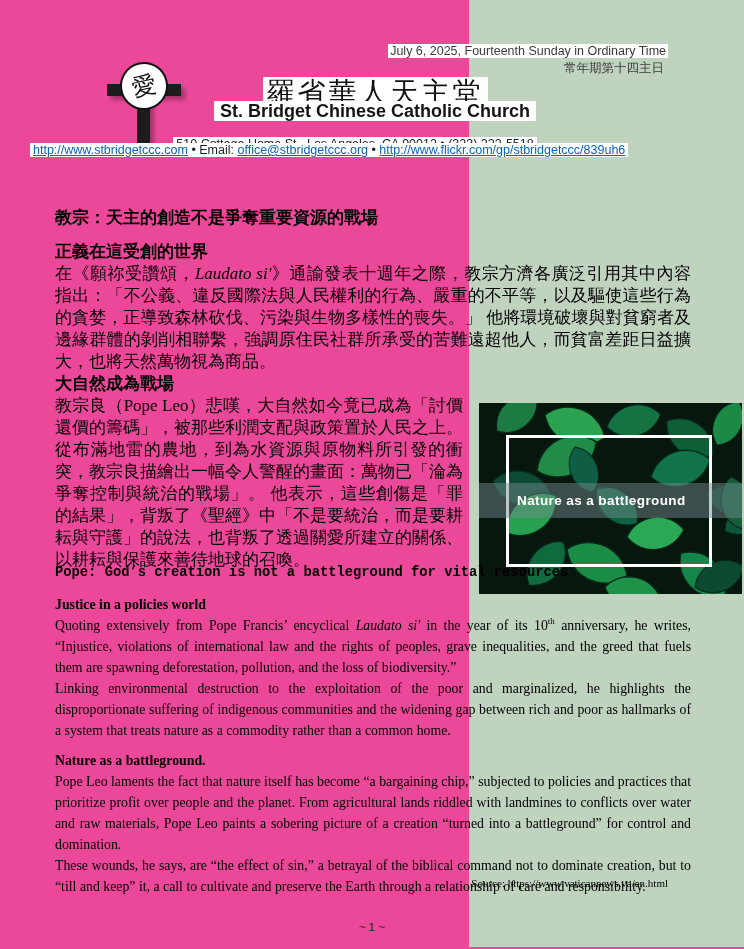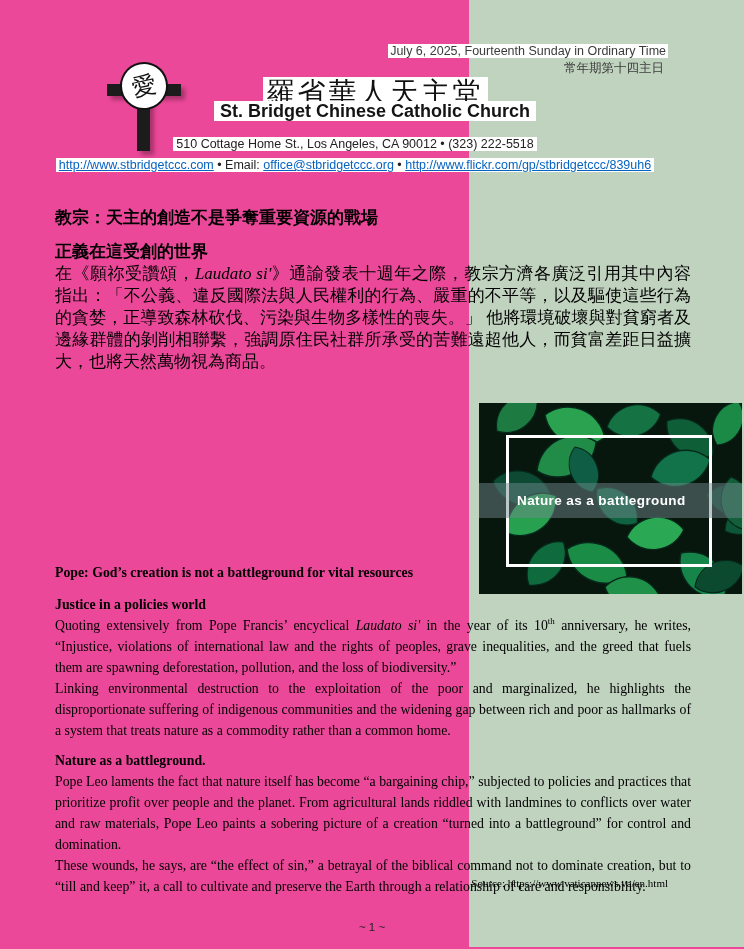--- a/index.html
+++ b/index.html
@@ -13,21 +13,21 @@
   .hdr-line{position:absolute;white-space:nowrap;}
   #date-en{top:44px;right:76px;font-size:12.5px;color:#3b3b3b;}
   #date-en span{background:#ffffff;padding:0 2px;}
   #date-zh{top:60px;right:80px;font-size:12.5px;color:#3b3b3b;}
   #title-zh{top:74px;left:90px;width:570px;text-align:center;}
   #title-zh span{background:#ffffff;font-size:28px;color:#111;letter-spacing:3px;padding:0 4px;}
   #title-en{top:101px;left:90px;width:570px;text-align:center;}
   #title-en span{background:#ffffff;font-size:18px;font-weight:bold;color:#141414;padding:0 6px;}
   #address{top:134px;left:30px;width:650px;text-align:center;}
   #address span{background:#ffffff;font-size:12.5px;color:#222;padding:0 3px;}
-  #links{top:155px;left:30px;width:650px;text-align:center;}
+  #links{top:140px;left:30px;width:650px;}
   #links .wrap{background:#ffffff;font-size:12.5px;color:#222;padding:0 3px;}
   #links a{color:#0563c1;text-decoration:underline;}
 
   
   #logo{position:absolute;left:103px;top:62px;width:86px;height:92px;}
   #logo .vbar{position:absolute;left:34px;top:5px;width:13px;height:84px;background:#1c1c1c;
     box-shadow:4px 4px 4px rgba(0,0,0,0.30);}
   #logo .hbar{position:absolute;left:4px;top:22px;width:74px;height:12px;background:#1c1c1c;
     box-shadow:4px 4px 4px rgba(0,0,0,0.30);}
   #logo .emblem{position:absolute;left:17px;top:0;width:44px;height:44px;background:#fff;
@@ -39,21 +39,21 @@
       color:#000;text-align:justify;}
   #zh-headline{position:absolute;left:55px;top:207px;width:636px;font-weight:bold;}
   #zh-b{position:absolute;left:55px;top:241px;width:636px;}
   #zh-c{position:absolute;left:55px;top:373px;width:408px;}
   .zh b{font-weight:bold;}
 
   
   .en{font-family:"Liberation Serif","DejaVu Serif",serif;font-size:13.8px;line-height:21px;
       color:#000;text-align:justify;}
   #en-block{position:absolute;left:55px;top:562px;width:636px;}
-  #en-block .h{font-weight:bold;margin:0 0 11px 0;}
+  #en-block .h{font-weight:bold;margin:0 0 11px 0;font-family:Liberation Mono, monospace;}
   #en-block .sh{font-weight:bold;margin:9px 0 0 0;}
   #en-block p{margin:0;}
   #en-block sup{font-size:0.65em;vertical-align:super;line-height:0;}
 
   #source-line{position:absolute;left:55px;top:877px;width:613px;text-align:right;
       font-family:"Liberation Serif",serif;font-size:11px;color:#000;}
   #footer{position:absolute;left:0;top:921px;width:744px;text-align:center;
       font-family:"Liberation Sans",sans-serif;font-size:11.5px;color:#222;}
 
   
@@ -102,20 +102,25 @@
   </div>
 
   <div id="zh-headline" class="zh">教宗：天主的創造不是爭奪重要資源的戰場</div>
 
   <div id="zh-b" class="zh">
     <b>正義在這受創的世界</b><br>
     <span><span>在《願祢受讚頌，</span><i>Laudato si'</i><span>》通諭發表十週年之際，教宗方濟各廣泛引用其中內容指出：「不公義、違反國際法與人民權利的行為、嚴重的不平等，以及驅使這些行為的貪婪，正導致森林砍伐、污染與生物多樣性的喪失。」</span></span>
     <span>他將環境破壞與對貧窮者及邊緣群體的剝削相聯繫，強調原住民社群所承受的苦難遠超他人，而貧富差距日益擴大，也將天然萬物視為商品。</span>
   </div>
 
+  <div id="zh-c" class="zh">
+    <b>大自然成為戰場</b><br>
+    <span>教宗良（Pope Leo）悲嘆，大自然如今竟已成為「討價還價的籌碼」，被那些利潤支配與政策置於人民之上。從布滿地雷的農地，到為水資源與原物料所引發的衝突，教宗良描繪出一幅令人警醒的畫面：萬物已「淪為爭奪控制與統治的戰場」。</span>
+    <span>他表示，這些創傷是「罪的結果」，背叛了《聖經》中「不是要統治，而是要耕耘與守護」的說法，也背叛了透過關愛所建立的關係、以耕耘與保護來善待地球的召喚。</span>
+  </div>
 
   <div id="nature-img">
     <svg width="263" height="191" viewBox="0 0 263 191">
       <defs>
         <path id="leaf" d="M0,0 C10,-17 34,-17 44,-1 C34,16 10,16 0,0 Z"></path>
       </defs>
       <rect x="0" y="0" width="263" height="191" fill="#08170e"></rect>
       <g stroke="#06281a" stroke-width="1">
         <use href="#leaf" fill="#0d4a34" transform="translate(14,78) rotate(15) scale(1.35)"></use>
         <use href="#leaf" fill="#1d7a40" transform="translate(18,28) rotate(-40) scale(1.2)"></use>

